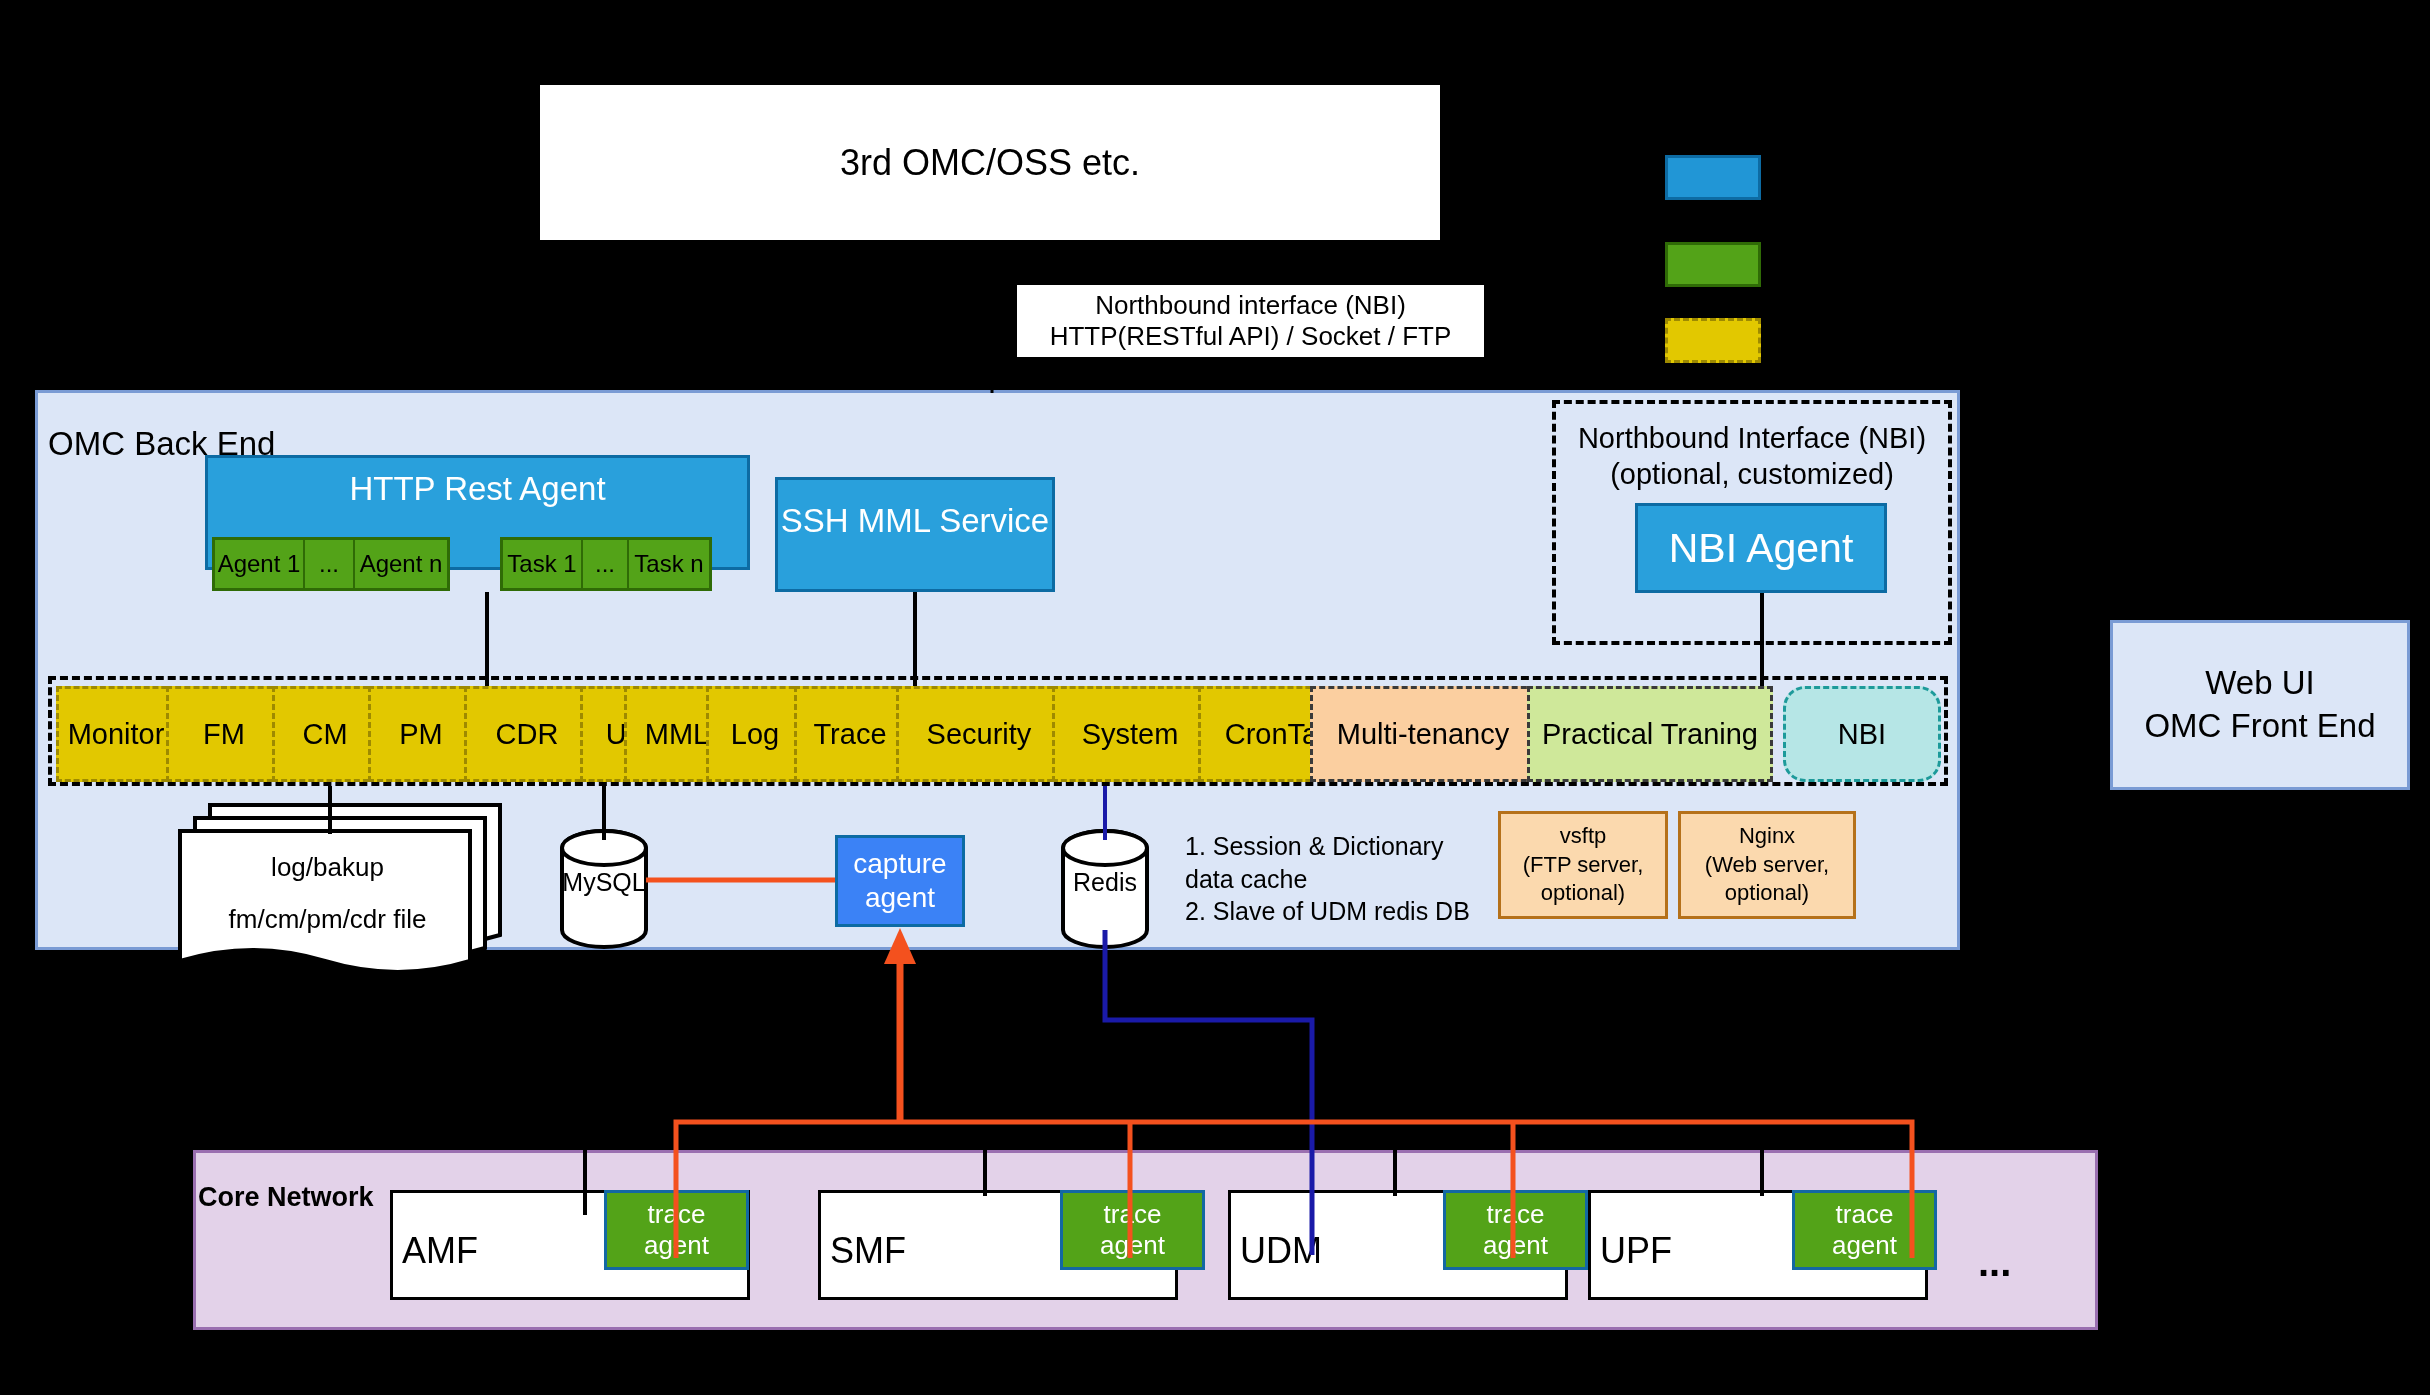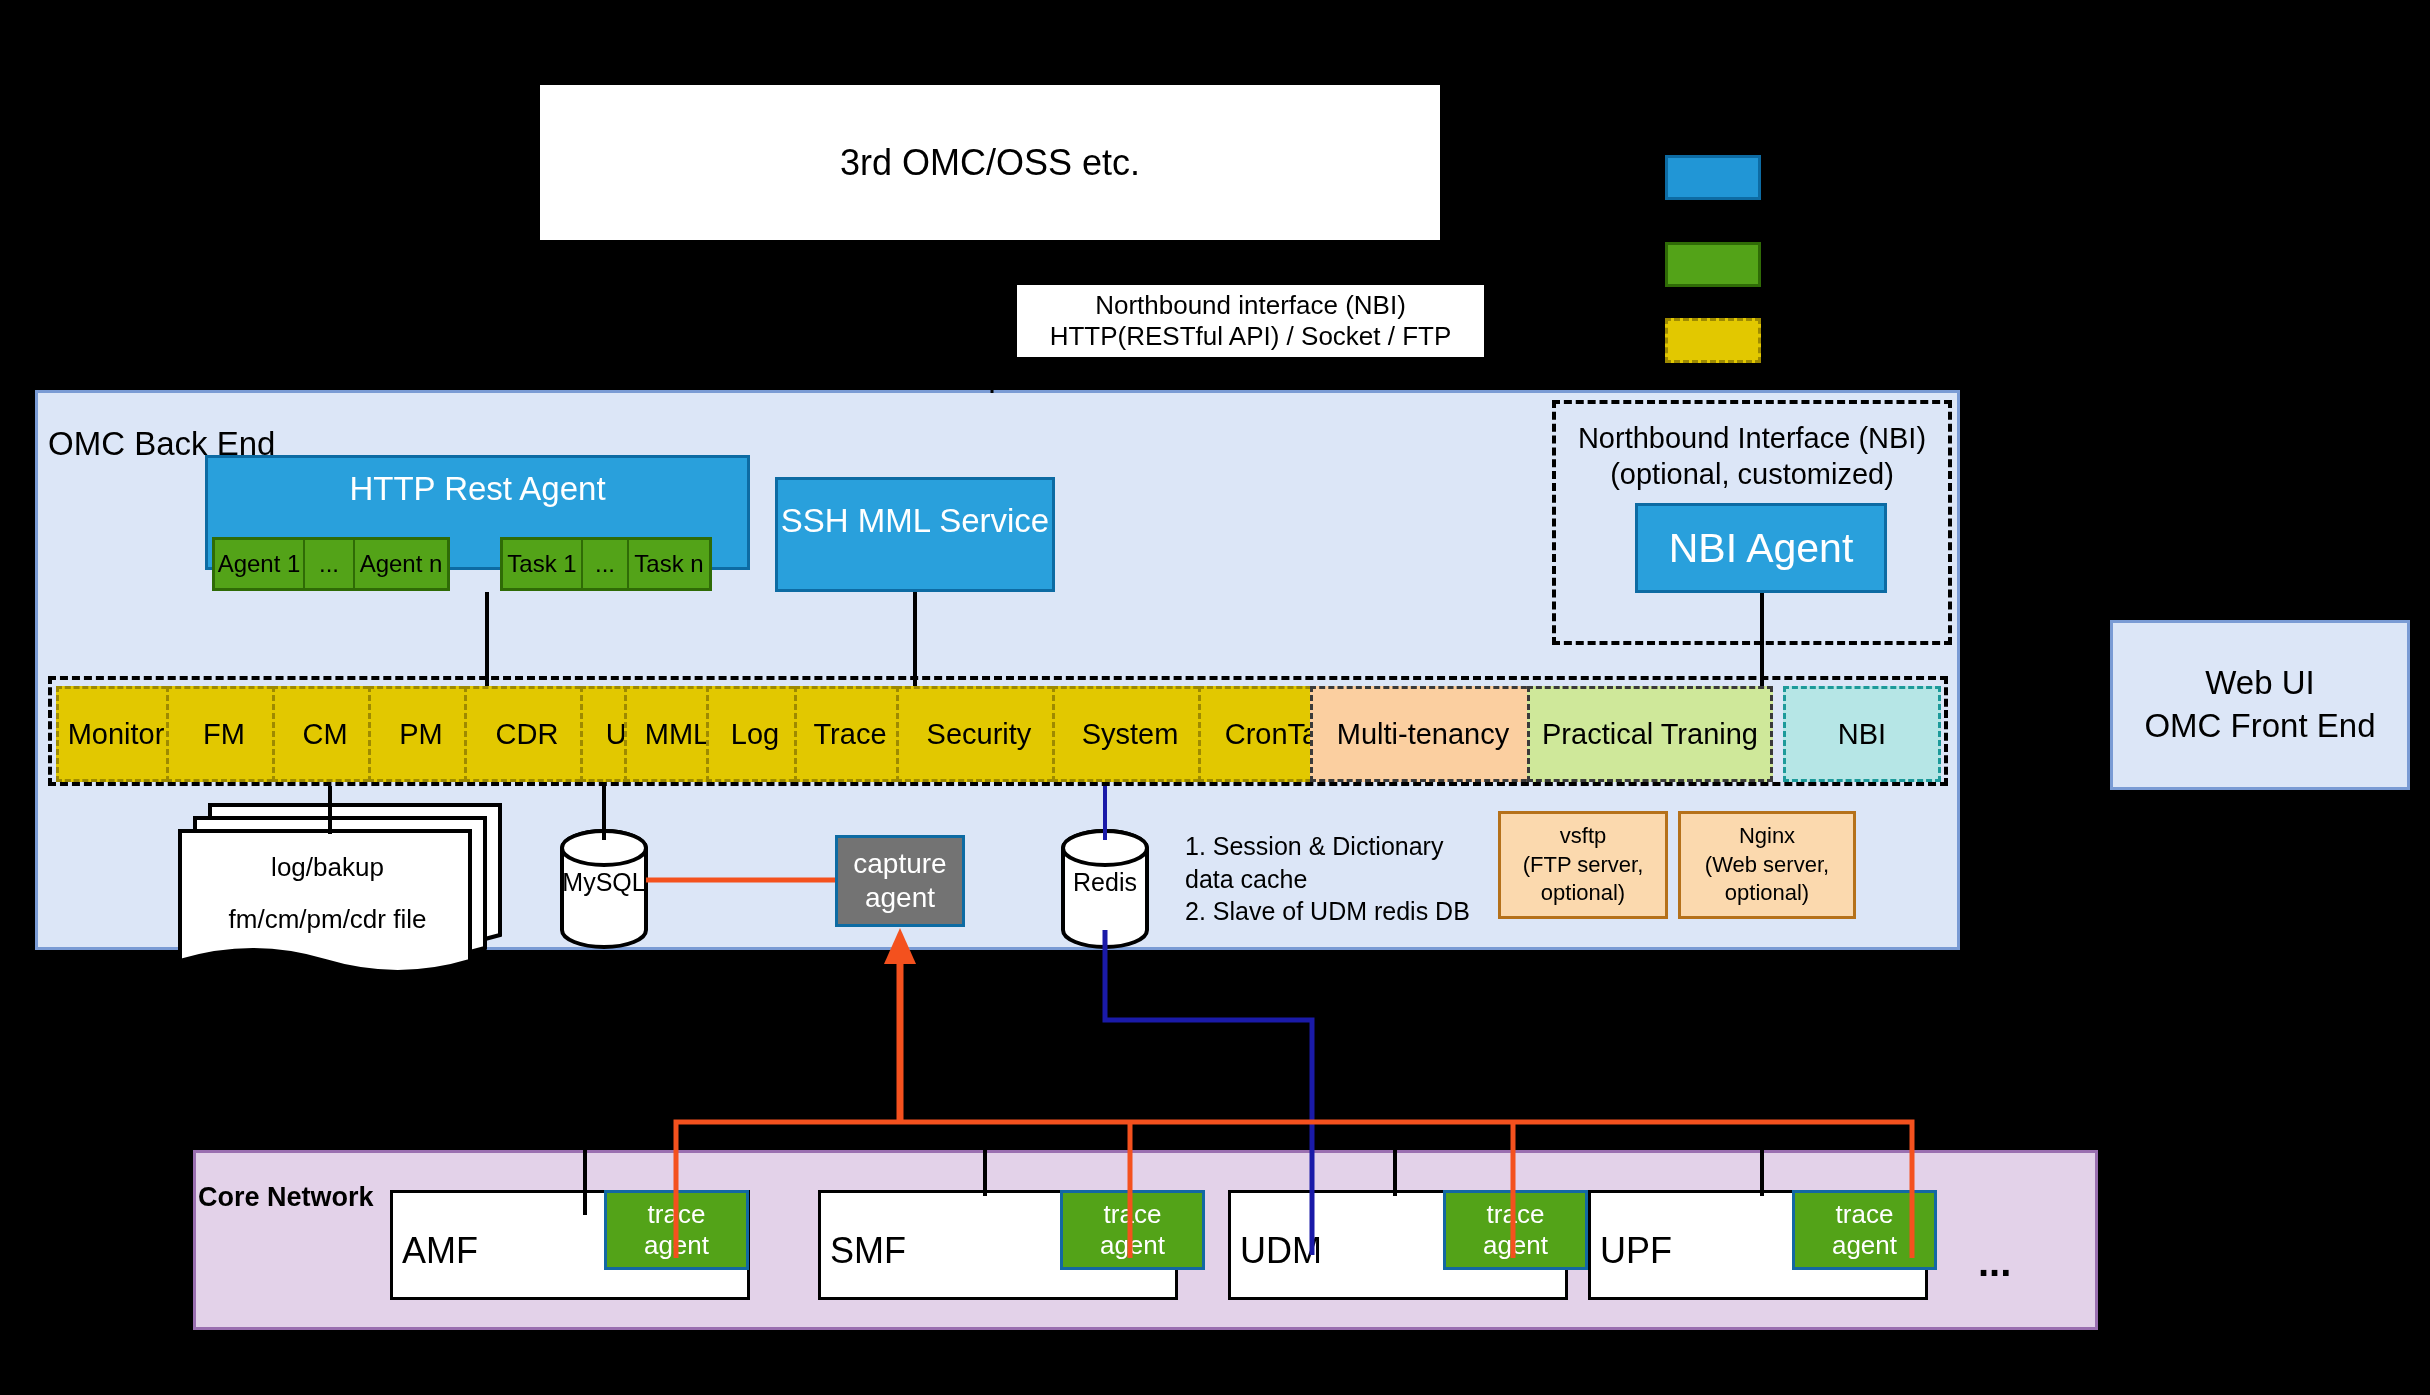--- a/index.html
+++ b/index.html
@@ -43,21 +43,21 @@
        font-size:29px;white-space:nowrap;}
   .svc-yellow{background:#e2c800;border:3px dashed #9e8a00;}
   .svc-orange{background:#fbcfa0;border:3px dashed #3a3a3a;}
   .svc-ltgreen{background:#cfe89a;border:3px dashed #3a3a3a;}
   .svc-cyan{background:#b6e6e6;border:3px dashed #1d9a9a;}
 
   
   .srv-box{background:#fbd9ae;border:3px solid #b5711a;font-size:22px;line-height:1.3;}
 
   
-  #capture-agent{background:#737373;border:3px solid #0d6ba3;color:#fff;font-size:28px;line-height:1.2;}
+  #capture-agent{background:#3b82f6;border:3px solid #0d6ba3;color:#fff;font-size:28px;line-height:1.2;}
 
   
   #redis-note{font-size:25px;line-height:1.3;white-space:pre-line;}
 
   
   #web-ui-box{background:#dce6f7;border:3px solid #7a9bd4;font-size:33px;line-height:1.3;}
 
   
   #core-network-panel{background:#e3d2e9;border:3px solid #9a6fb0;}
   #core-network-title{font-size:27px;font-weight:bold;}
@@ -127,21 +127,21 @@
 <div class="svc svc-yellow" style="left:580px;top:686px;width:86px;height:90px;">UE</div>
 <div class="svc svc-yellow" style="left:624px;top:686px;width:100px;height:90px;">MML</div>
 <div class="svc svc-yellow" style="left:706px;top:686px;width:92px;height:90px;">Log</div>
 <div class="svc svc-yellow" style="left:794px;top:686px;width:106px;height:90px;">Trace</div>
 <div class="svc svc-yellow" style="left:896px;top:686px;width:160px;height:90px;">Security</div>
 <div class="svc svc-yellow" style="left:1052px;top:686px;width:150px;height:90px;">System</div>
 <div class="svc svc-yellow" style="left:1198px;top:686px;width:170px;height:90px;">CronTask</div>
 
 <div class="svc svc-orange" style="left:1310px;top:686px;width:220px;height:90px;">Multi-tenancy</div>
 <div class="svc svc-ltgreen" style="left:1527px;top:686px;width:240px;height:90px;">Practical Traning</div>
-<div class="svc svc-cyan" style="left:1783px;top:686px;width:152px;height:90px;">NBI</div>
+<div class="svc svc-cyan" style="left:1783px;top:686px;width:152px;height:90px;border-radius:22px;">NBI</div>
 
 <svg class="overlay">
 
   <path d="M210,805 h290 v130 q-72,22 -145,0 q-72,-22 -145,0 z" fill="#fff" stroke="#000" stroke-width="4"></path>
   <path d="M195,818 h290 v130 q-72,22 -145,0 q-72,-22 -145,0 z" fill="#fff" stroke="#000" stroke-width="4"></path>
   <path d="M180,831 h290 v130 q-72,22 -145,0 q-72,-22 -145,0 z" fill="#fff" stroke="#000" stroke-width="4"></path>
 
   <path d="M562,848 a42,17 0 0 1 84,0 v82 a42,17 0 0 1 -84,0 z" fill="#fff" stroke="#000" stroke-width="4"></path>
   <ellipse cx="604" cy="848" rx="42" ry="17" fill="#fff" stroke="#000" stroke-width="4"></ellipse>
 

